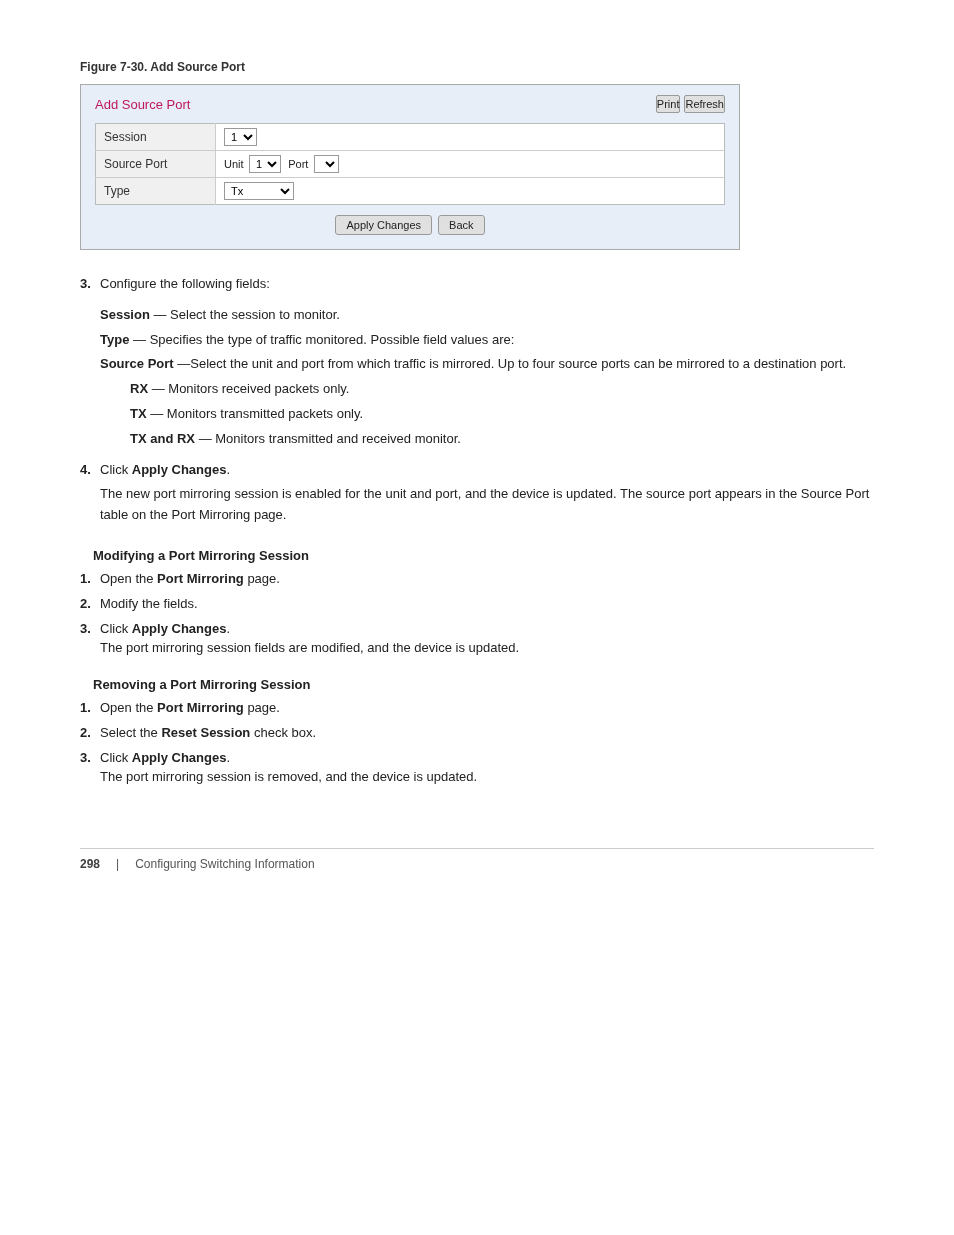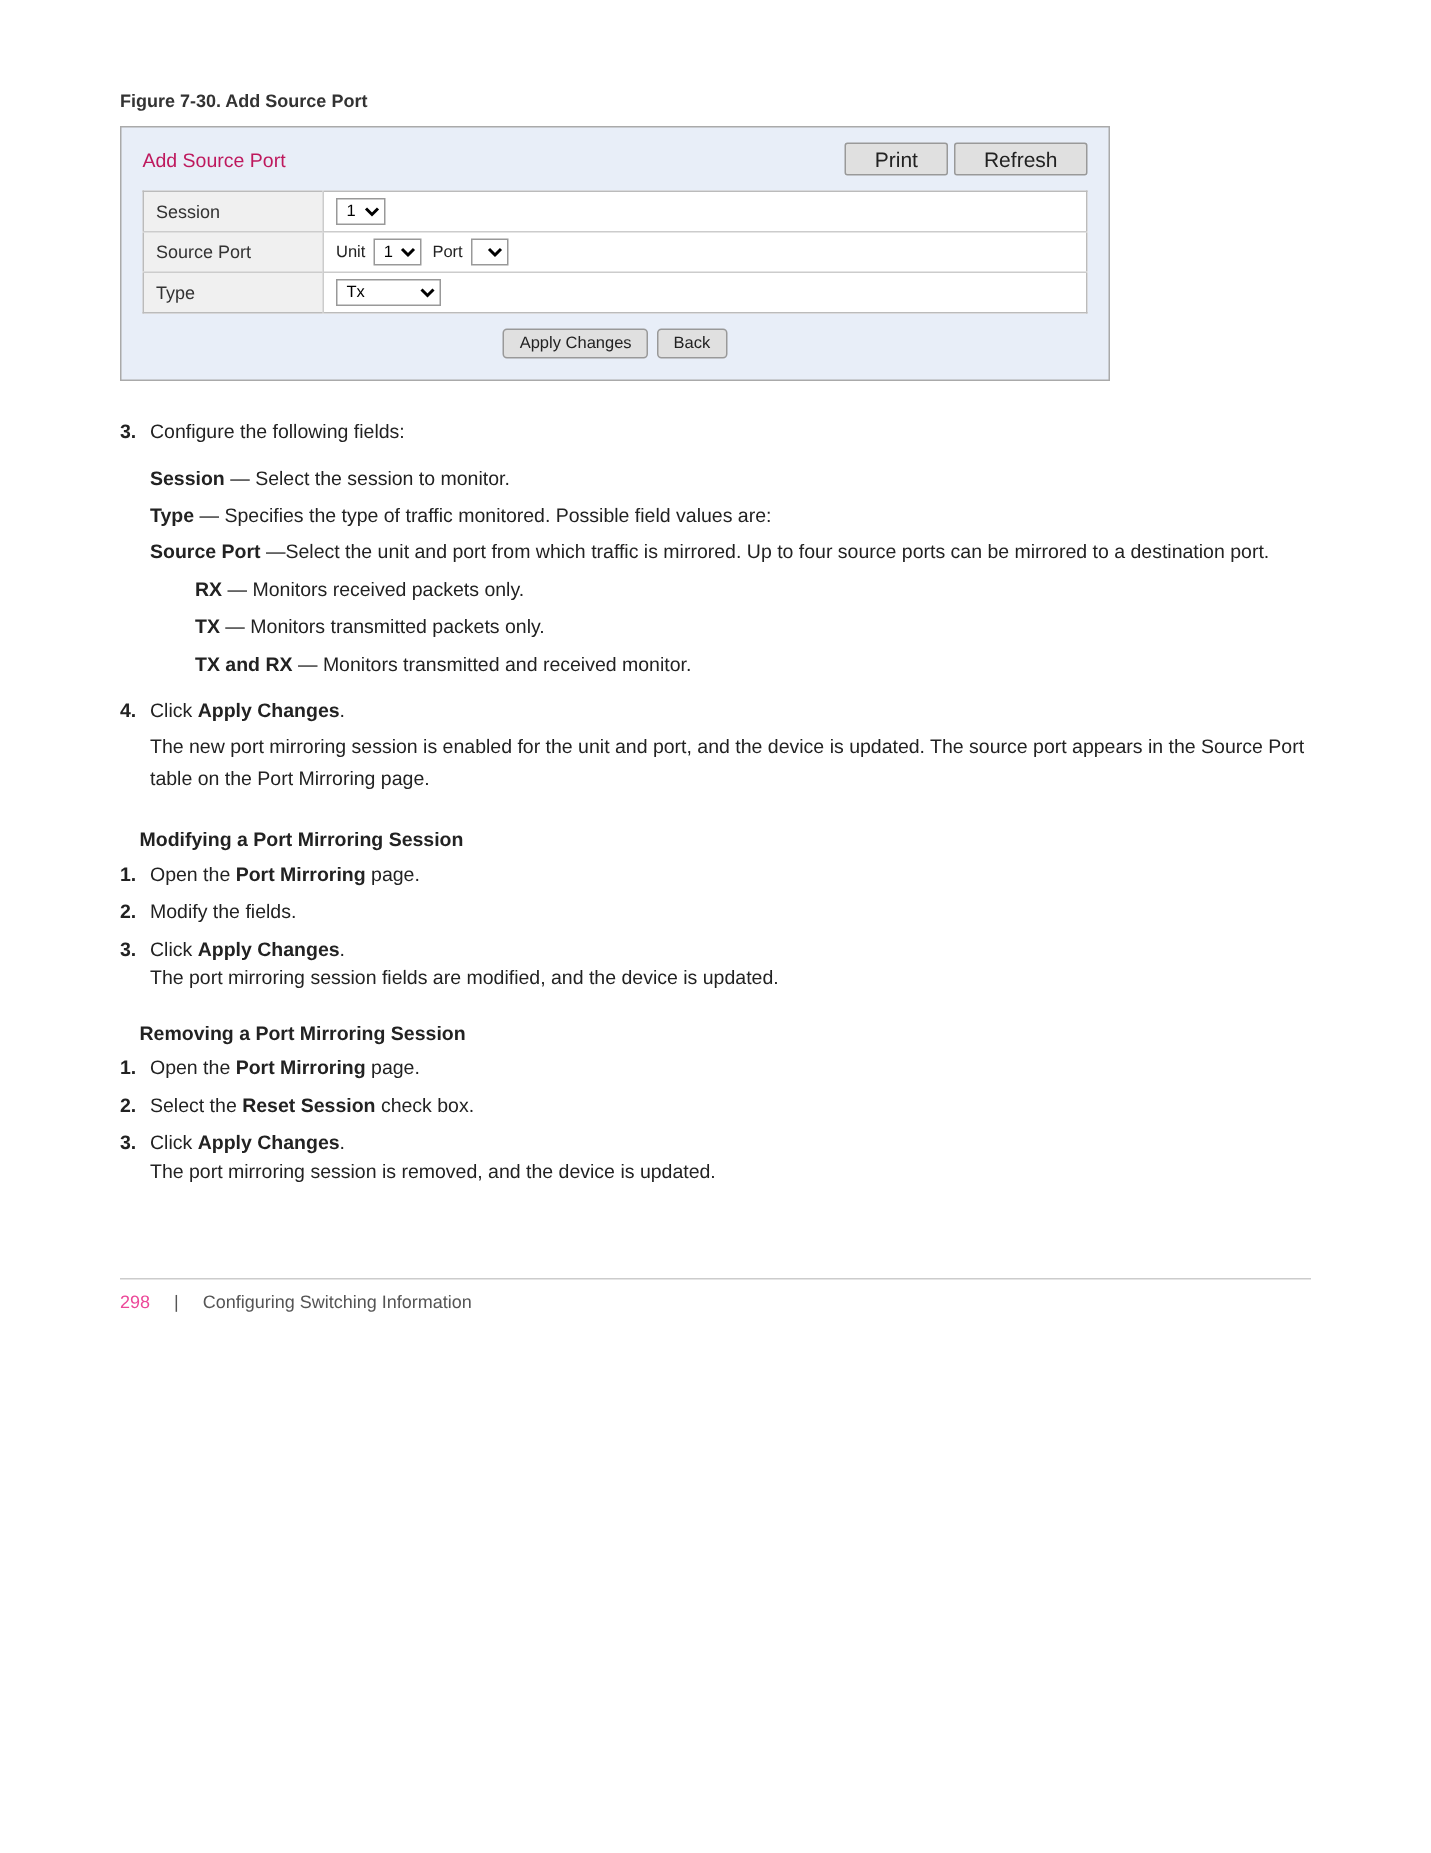--- a/index.html
+++ b/index.html
@@ -40,22 +40,22 @@
       font-size: 13px;
       font-weight: normal;
     }
 
     .ui-header-buttons {
       display: flex;
       gap: 4px;
     }
 
     .ui-btn-small {
-      font-size: 14px;
-      padding: 2px 19px;
+      font-size: 11px;
+      padding: 2px 0;
       background: #e0e0e0;
       border: 1px solid #999;
       cursor: pointer;
       border-radius: 2px;
       color: #222;
     }
 
     .ui-table {
       width: 100%;
       border-collapse: collapse;
@@ -172,22 +172,22 @@
       border-top: 1px solid #ccc;
       padding-top: 8px;
       display: flex;
       align-items: center;
       gap: 16px;
       font-size: 12px;
       color: #555;
     }
 
     .page-footer .page-num {
-      font-weight: normal;
-      color: #ec4899;
+      font-weight: bold;
+      color: #404040;
     }
   </style>
 </head>
 <body>
 
 <div class="figure-label">Figure 7-30.    Add Source Port</div>
 
 <div class="ui-panel">
   <div class="ui-header">
     <span class="ui-title">Add Source Port</span>

